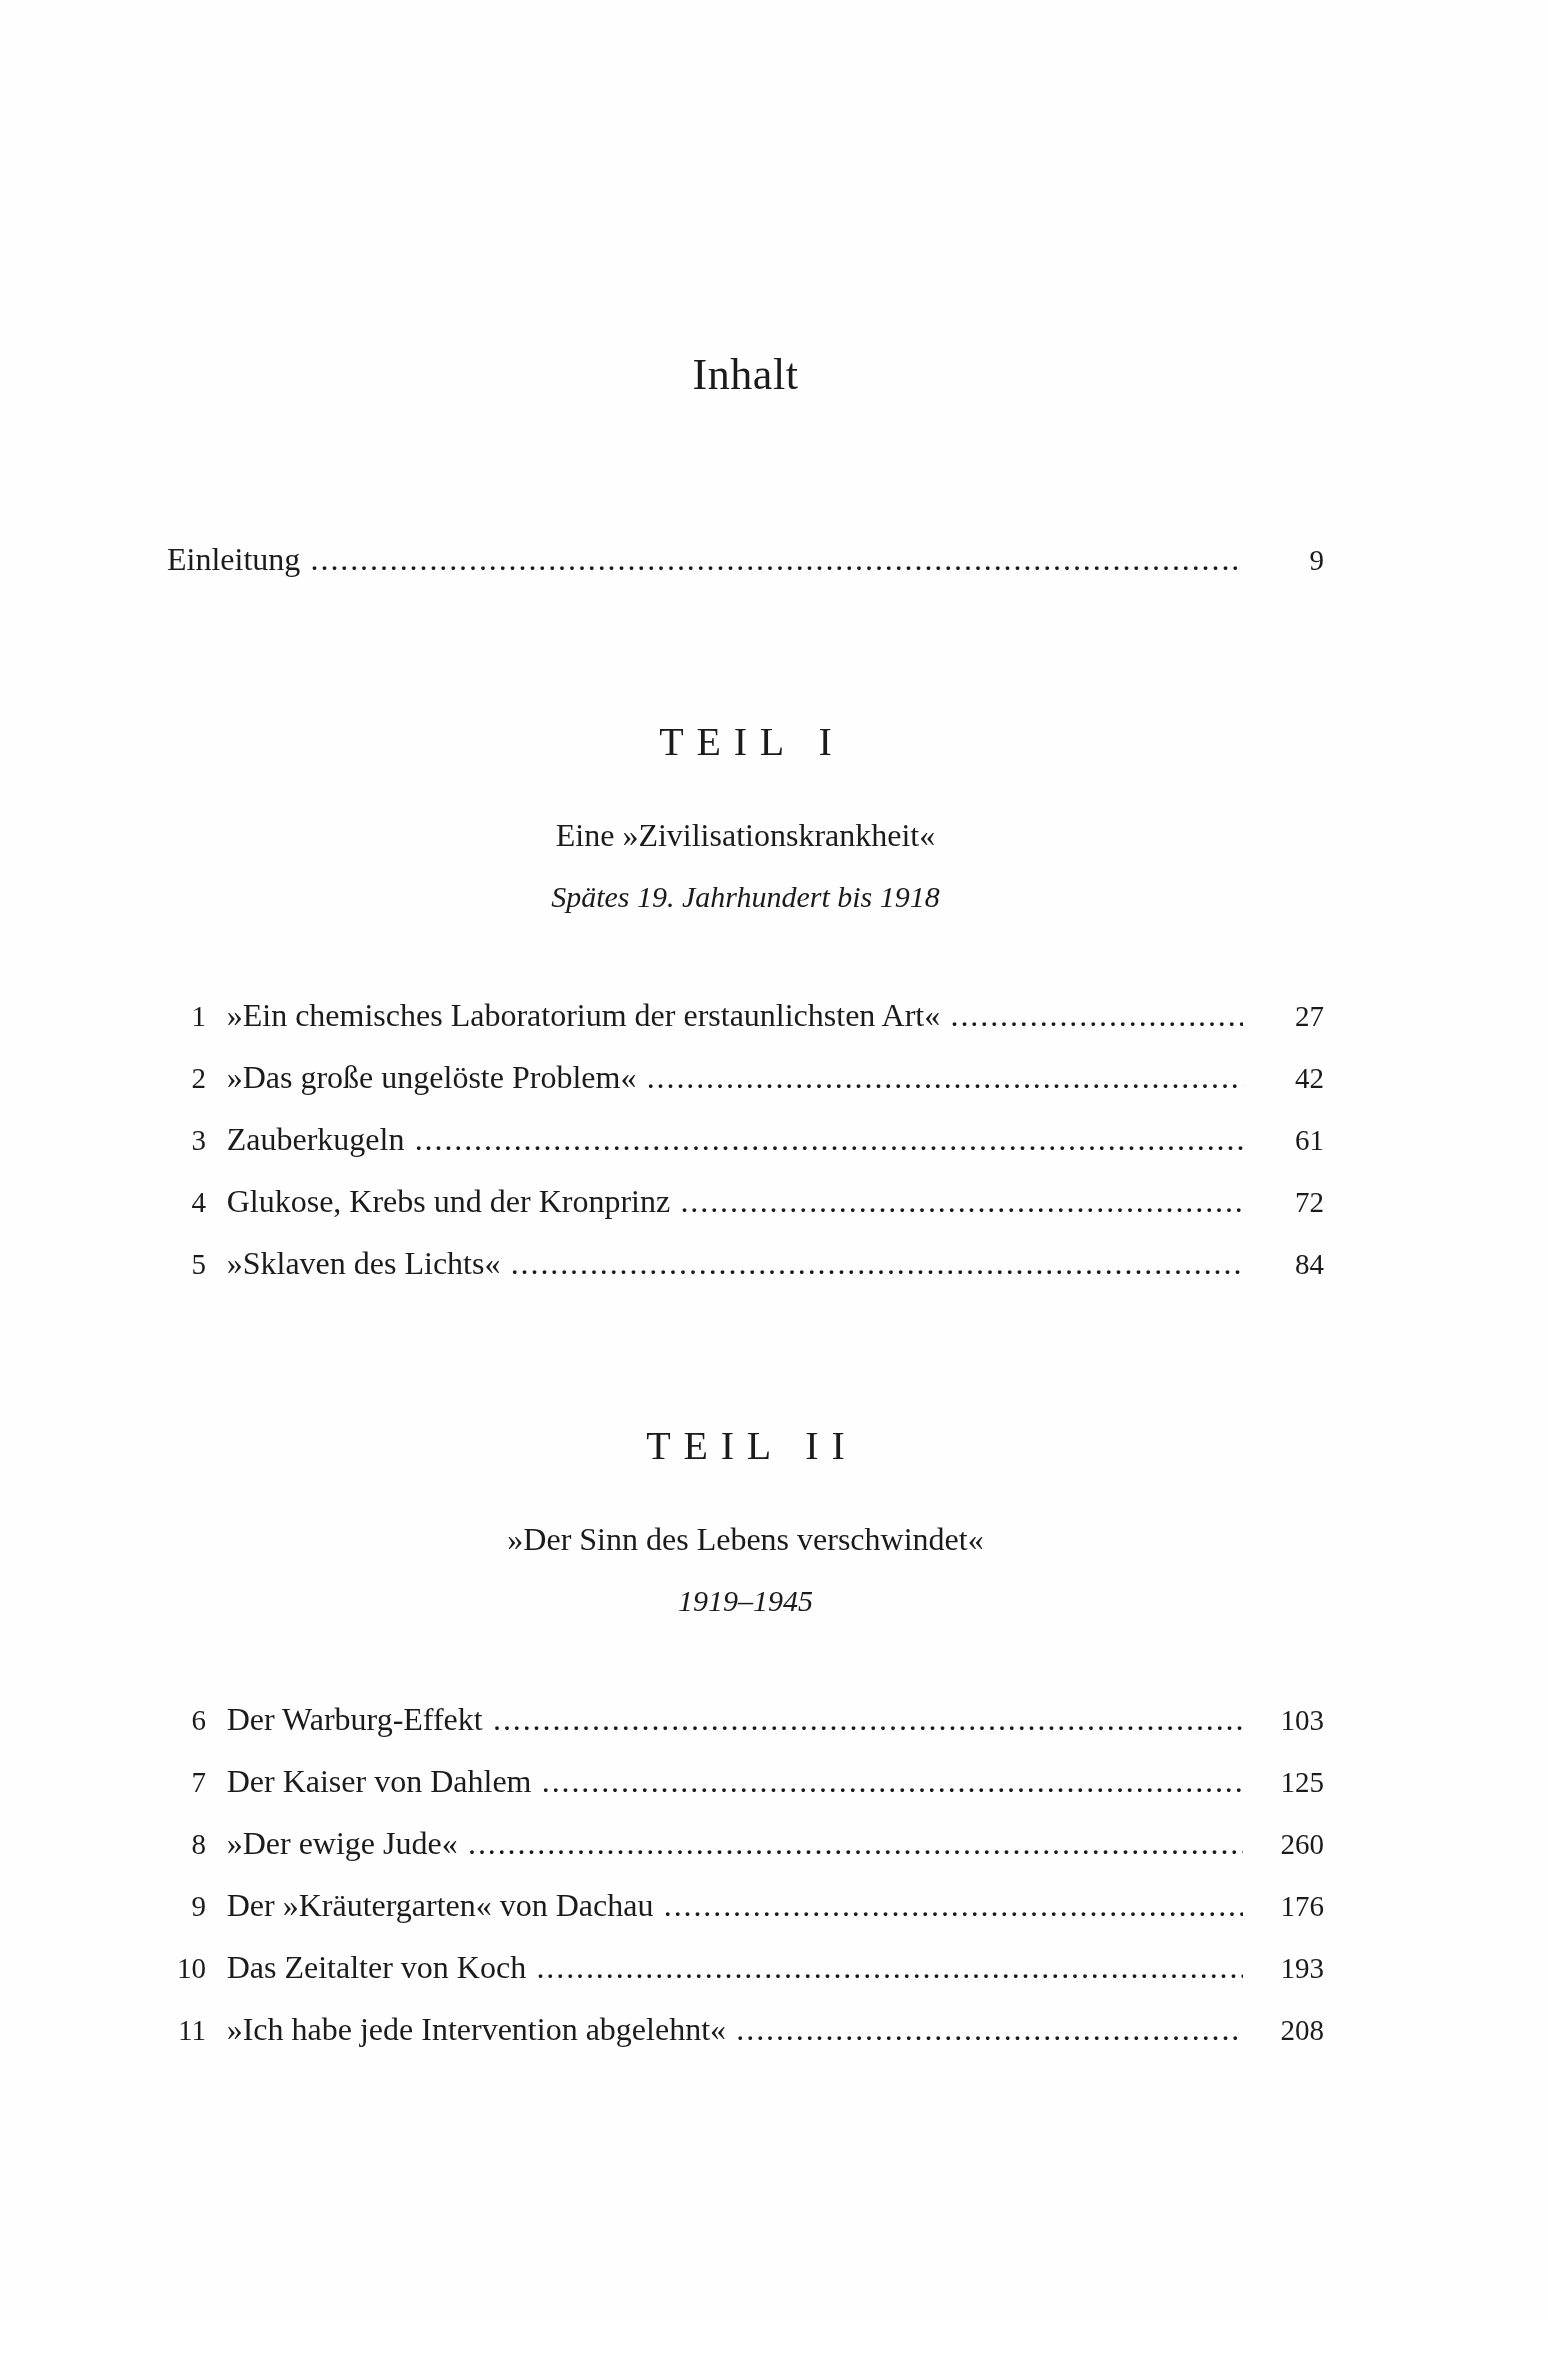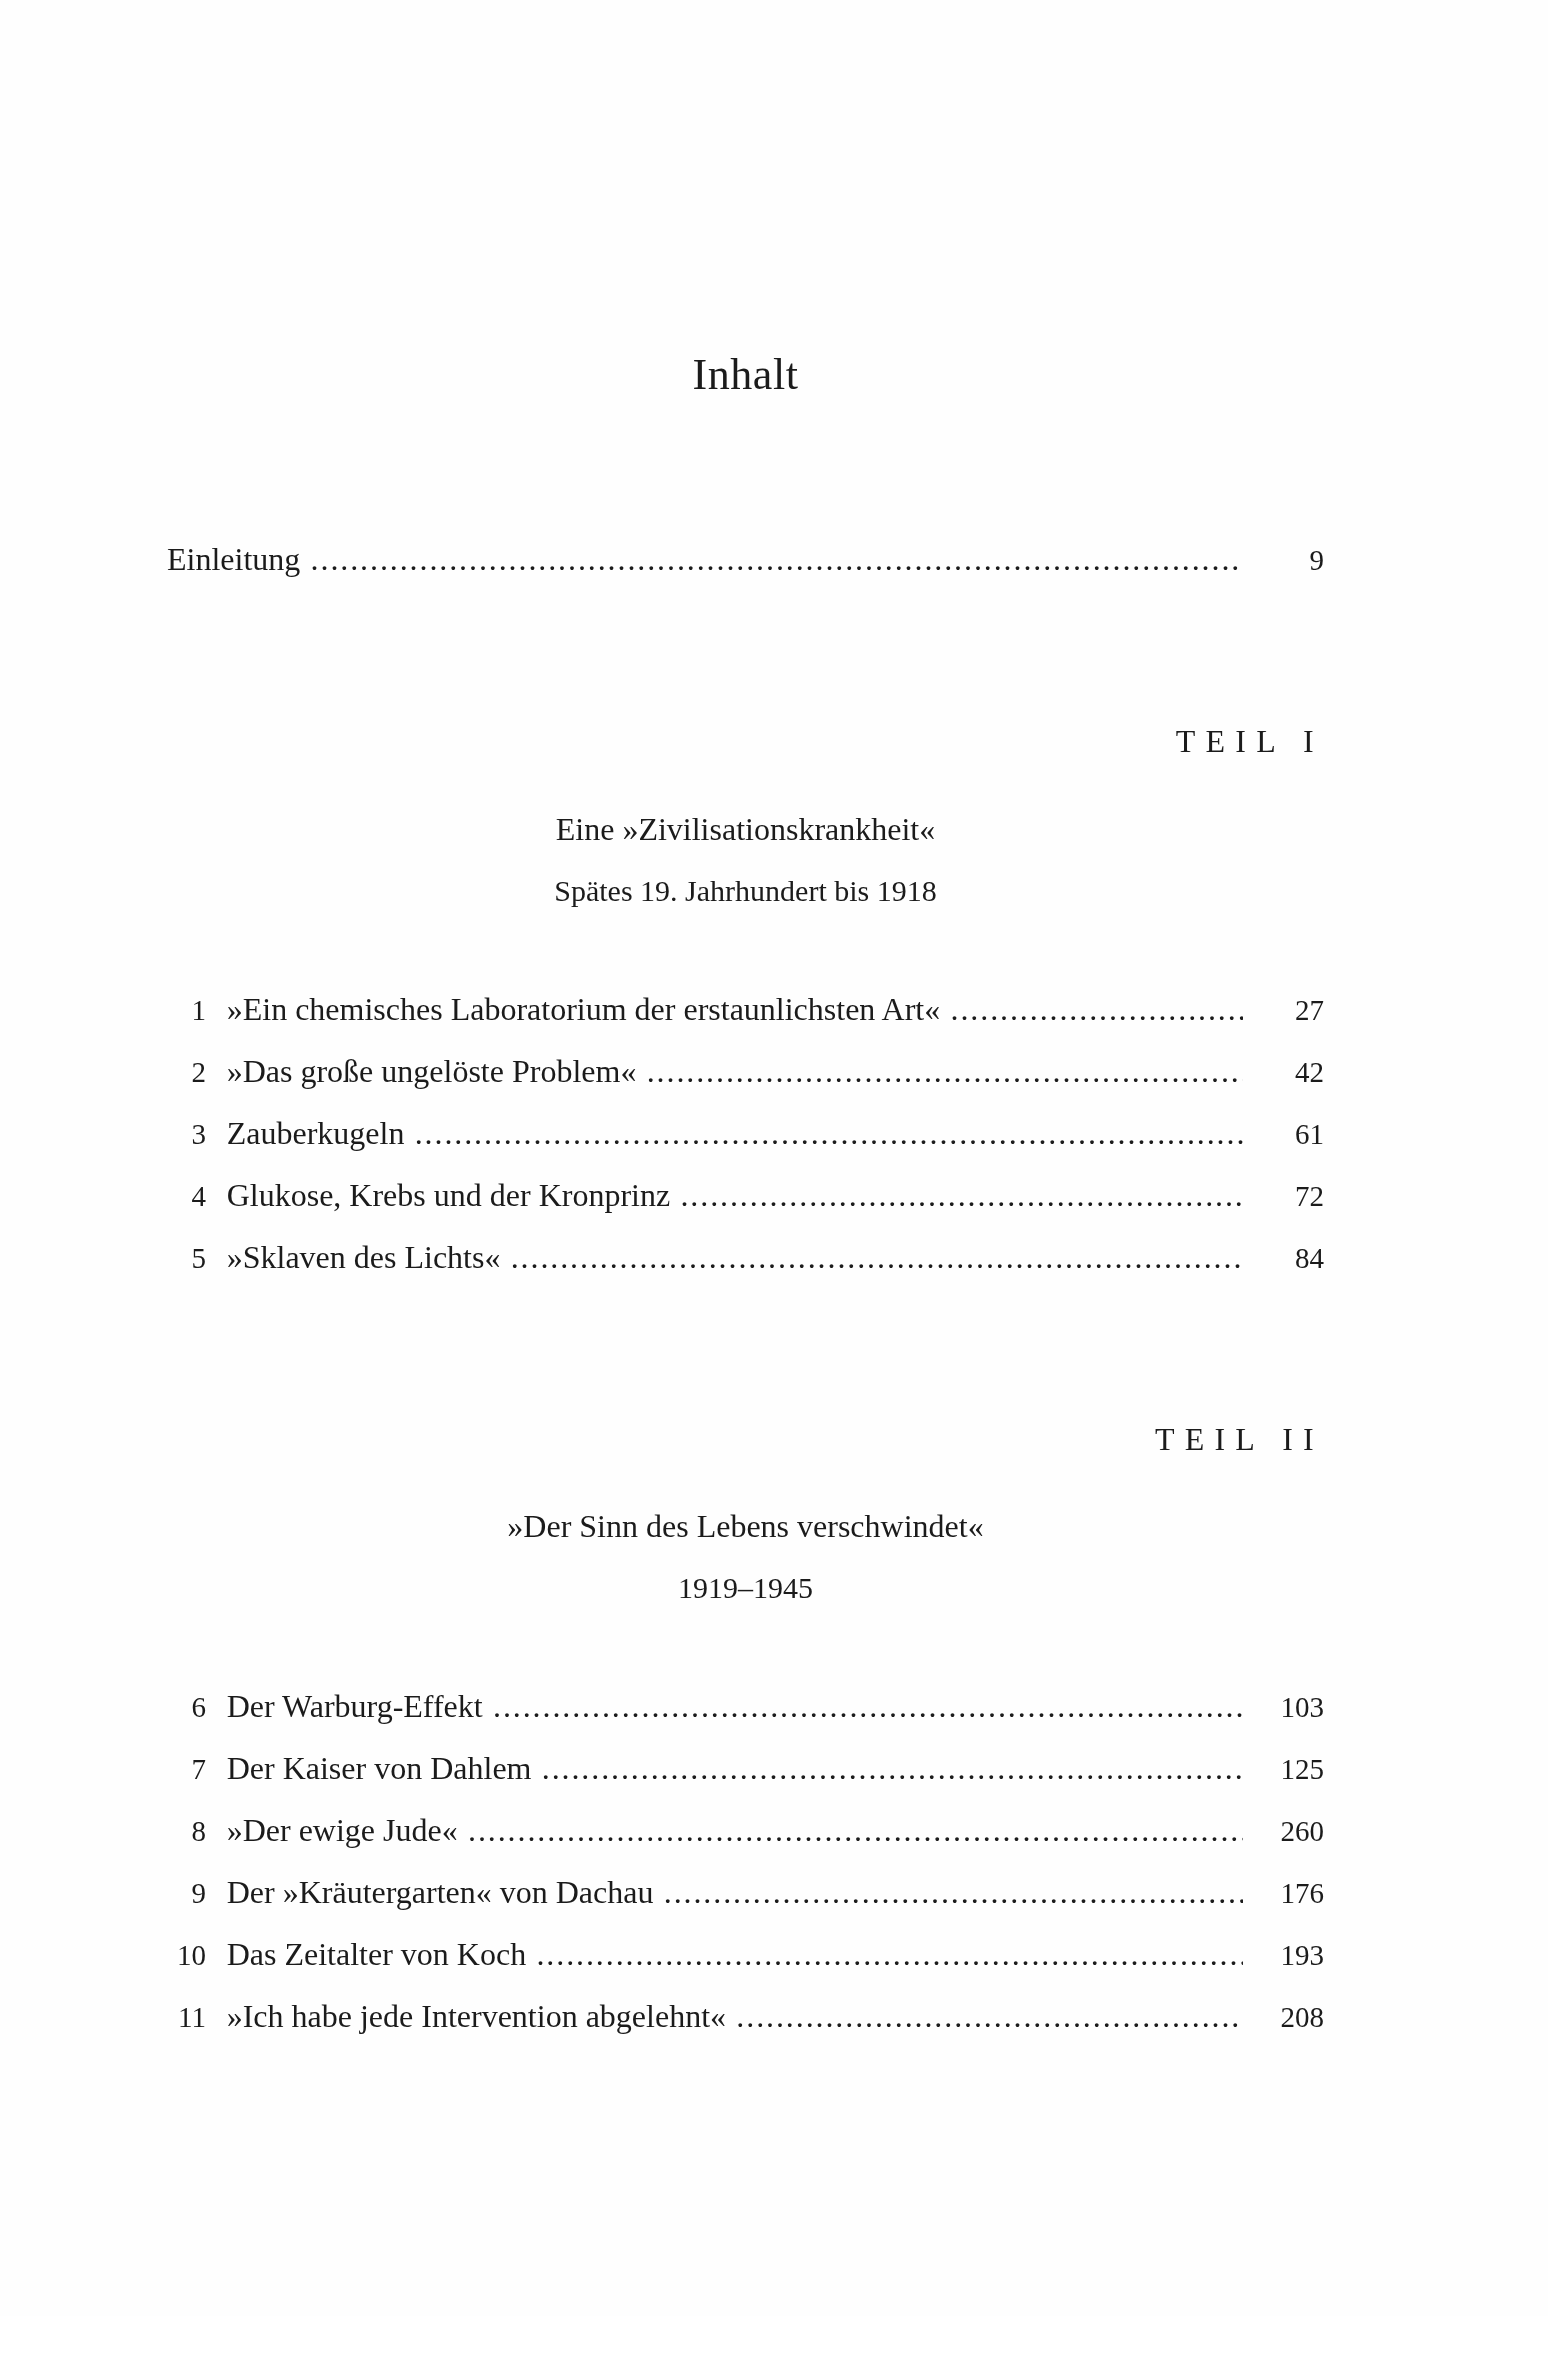--- a/index.html
+++ b/index.html
@@ -52,34 +52,35 @@
     color: #1b1b1b;
   }
   .pagenum {
     flex: none;
     width: 72px;
     text-align: right;
     font-size: 29px;
   }
   .part-heading {
     margin-top: 120px;
-    text-align: right;
-    font-size: 32px;
+    text-align: center;
+    font-size: 40px;
     line-height: 61px;
     letter-spacing: 0.32em;
     text-indent: 0.32em;
     font-weight: normal;
   }
   .part-subtitle {
     text-align: center;
     font-size: 32px;
     line-height: 61px;
   }
   .part-period {
     text-align: center;
+    font-style: italic;
     font-size: 30px;
     line-height: 61px;
   }
   .entries { margin-top: 58px; }
 </style>
 </head>
 <body>
 
 <div class="page">
 

